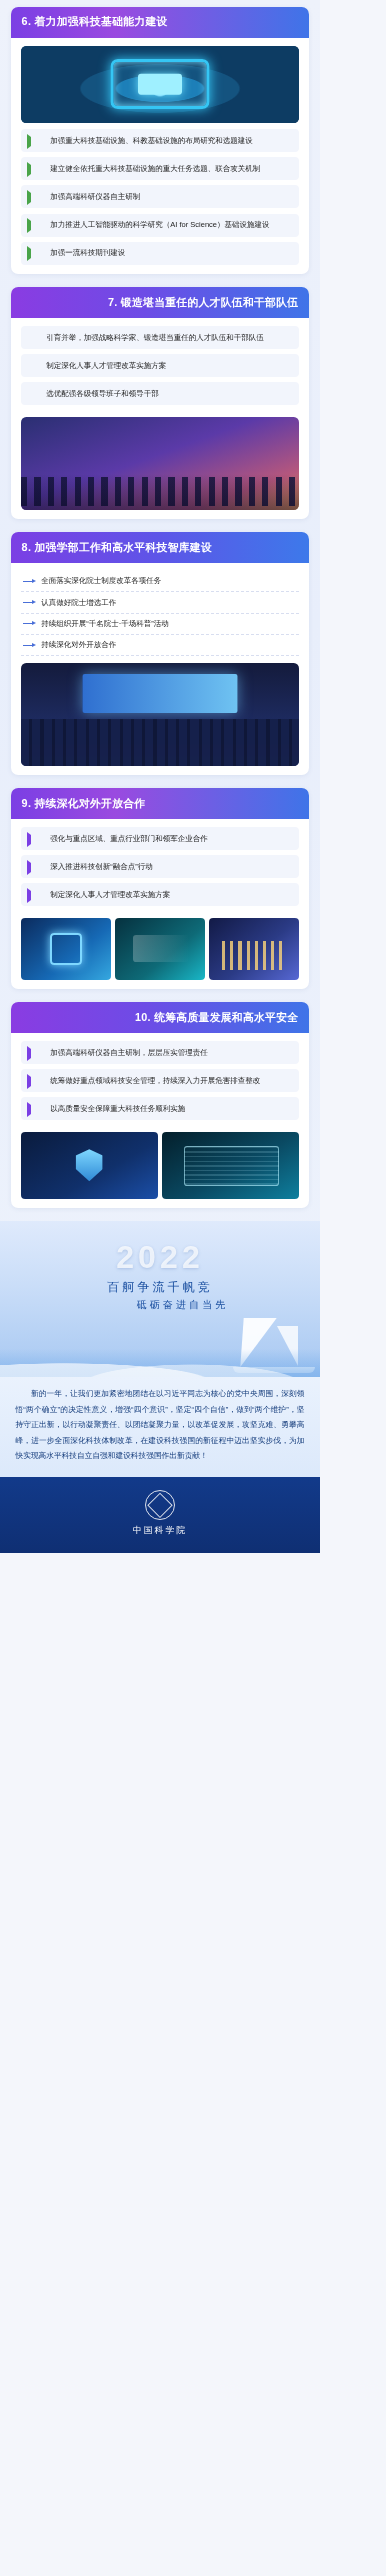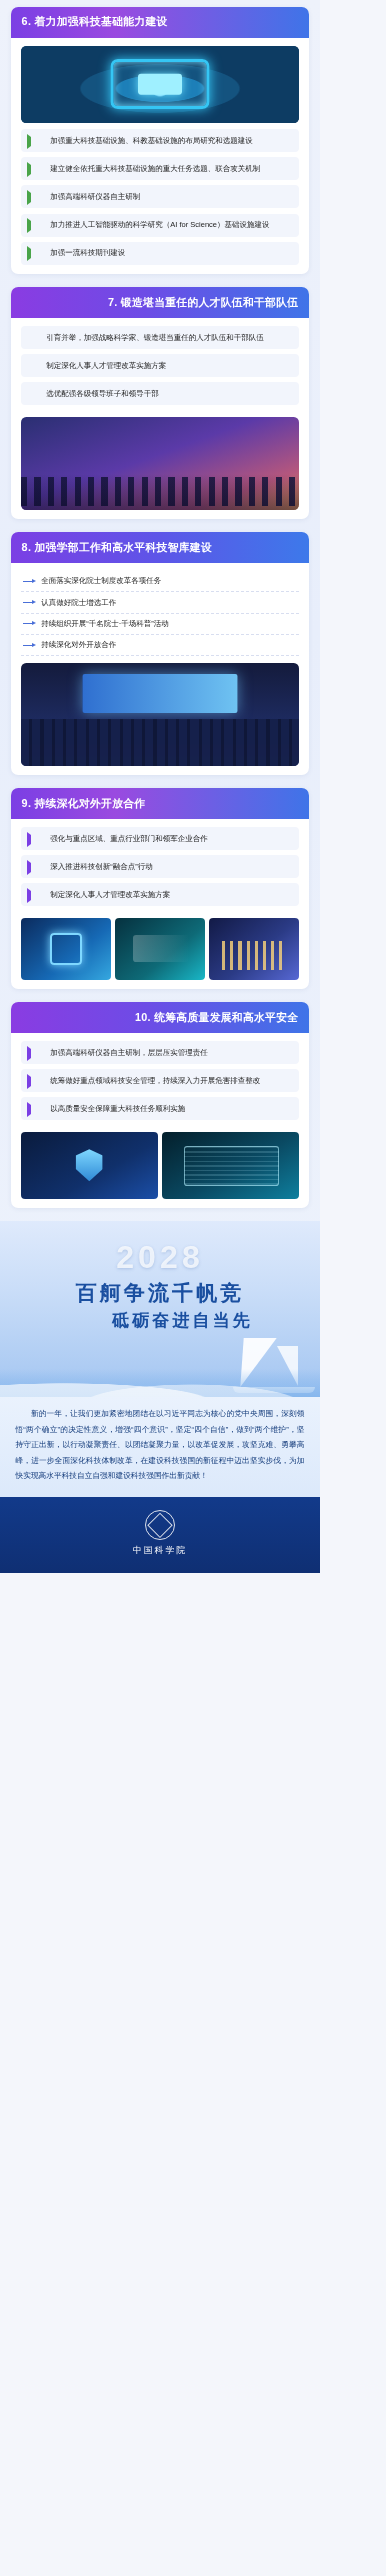--- a/index.html
+++ b/index.html
@@ -91,22 +91,22 @@
   .d1:after{content:"";position:absolute;left:50%;top:50%;width:27px;height:32px;transform:translate(-50%,-50%);
     background:linear-gradient(180deg,#7fd8ff,#2f8ad6);clip-path:polygon(50% 0,100% 20%,100% 62%,50% 100%,0 62%,0 20%);box-shadow:0 0 9.3px rgba(120,210,255,.6);}
   .d2 { background:linear-gradient(150deg,#041f2b,#0a4a63 55%,#0e7f9e); position:relative; }
   .d2:after{content:"";position:absolute;left:16%;top:22%;width:68%;height:56%;border:1px solid rgba(180,240,255,.6);border-radius:3.1px;
     background:repeating-linear-gradient(0deg,rgba(180,240,255,.18) 0 1.5px,rgba(0,0,0,0) 1.5px 4.6px);}
 
   
   .closing { margin-top:3.1px; position:relative; background:linear-gradient(180deg,#dfeafc 0%,#c9ddf8 20%,#a9c9f2 45%,#cfe2fa 75%,#eaf2fd 100%); padding:17.5px 0 0 0; }
   .year { text-align:center; font-size:32px; font-weight:bold; color:rgba(255,255,255,.75); letter-spacing:4.1px; text-shadow:0 1px 3.1px rgba(60,100,170,.25); }
   .slogan { text-align:center; margin-top:3.1px; }
-  .slogan .l1 { font-size:21px; font-weight:bold; color:#1a4fa0; letter-spacing:3.1px; font-family:"Liberation Serif", serif; }
-  .slogan .l2 { font-size:17px; font-weight:bold; color:#1a4fa0; letter-spacing:3.1px; margin-top:2.1px; font-family:"Liberation Serif", serif;margin-left:45px; }
+  .slogan .l1 { font-size:12px; font-weight:normal; color:#1a4fa0; letter-spacing:3.1px; font-family:"Liberation Serif", serif; }
+  .slogan .l2 { font-size:10px; font-weight:normal; color:#1a4fa0; letter-spacing:3.1px; margin-top:2.1px; font-family:"Liberation Serif", serif;margin-left:45px; }
   .boat { width:100%; height:62px; position:relative; margin-top:3.1px; }
   .sail { position:absolute; left:242px; top:3.1px; width:0;height:0;border-left:33px solid rgba(255,255,255,.92);border-bottom:49px solid transparent; transform:skewX(-4deg); }
   .sail2 { position:absolute; left:277px; top:11.3px; width:0;height:0;border-right:21.6px solid rgba(255,255,255,.8);border-bottom:40px solid transparent; }
   .hull { position:absolute; left:233px; top:52px; width:82px; height:6.2px; background:rgba(255,255,255,.9); border-radius:0 0 20.6px 20.6px; }
   .waves { position:absolute; left:0; right:0; bottom:0; height:28px; background:
       radial-gradient(ellipse at 20% 120%, rgba(255,255,255,.65) 0 40%, rgba(255,255,255,0) 41%),
       radial-gradient(ellipse at 60% 130%, rgba(255,255,255,.5) 0 40%, rgba(255,255,255,0) 41%),
       linear-gradient(180deg, rgba(160,200,245,0), rgba(120,175,235,.75)); }
 
   .closing-text { padding:9.3px 15.5px 13.4px 15.5px; font-size:7.7px; line-height:2.0; color:#123a7a; text-align:justify; background:linear-gradient(180deg,#eaf2fd,#dce9fb); }
@@ -247,21 +247,21 @@
       </div>
       <div style="height:6.2px"></div>
       <div class="duo">
         <div class="d1"></div>
         <div class="d2"></div>
       </div>
     </div>
   </div>
 
   <div class="closing">
-    <div class="year">2028</div>
+    <div class="year">2022</div>
     <div class="slogan">
       <div class="l1">百舸争流千帆竞</div>
       <div class="l2">砥砺奋进自当先</div>
     </div>
     <div class="boat">
       <div class="sail"></div>
         <div class="sail2"></div>
         <div class="hull"></div>
         <div class="waves"></div>
     </div>

